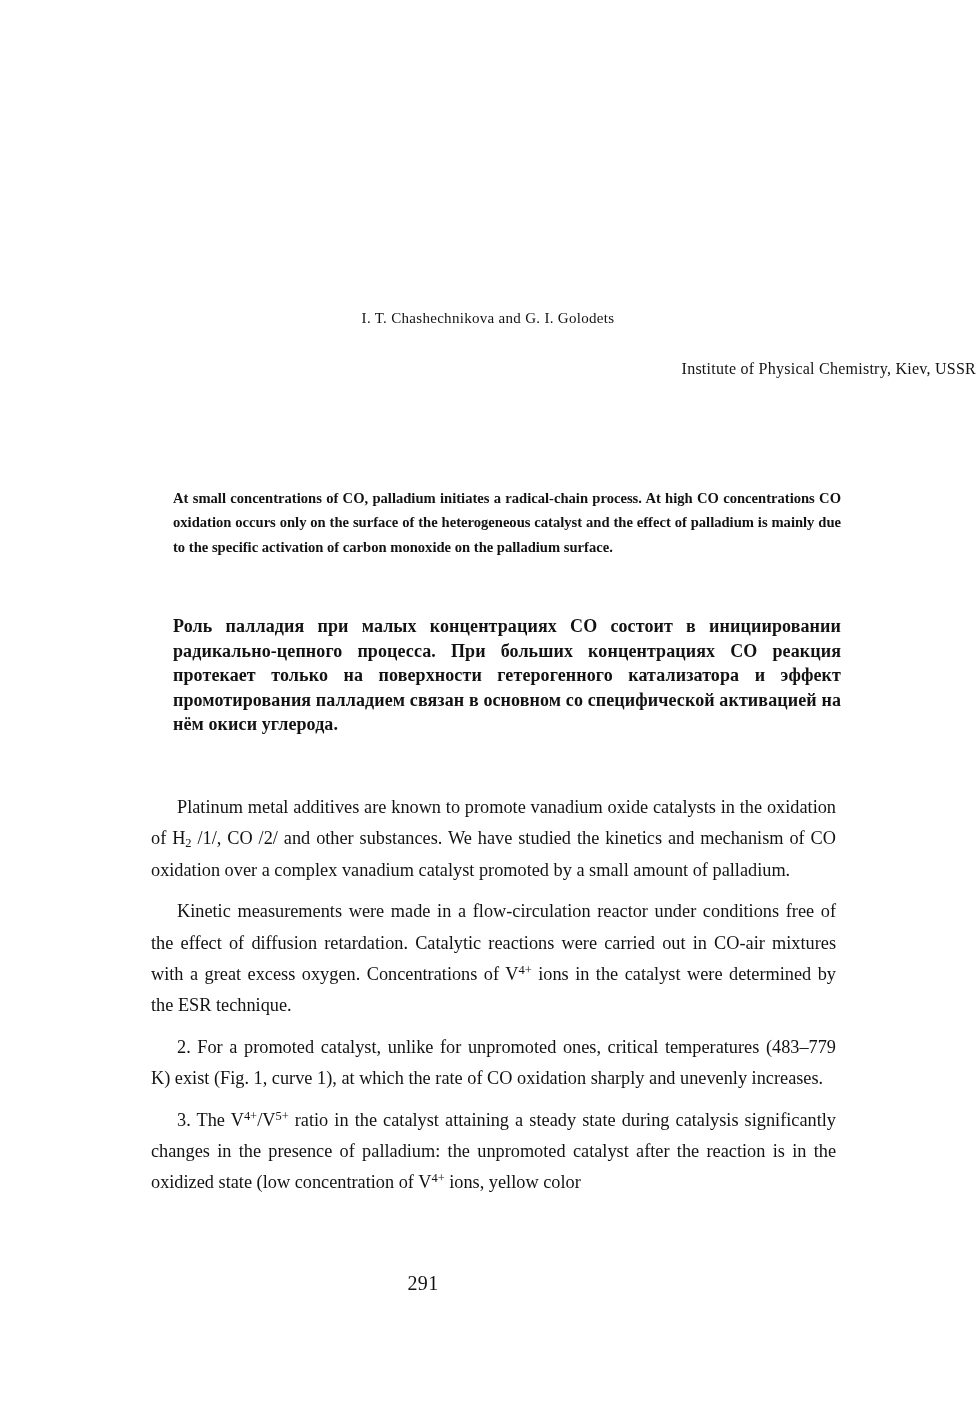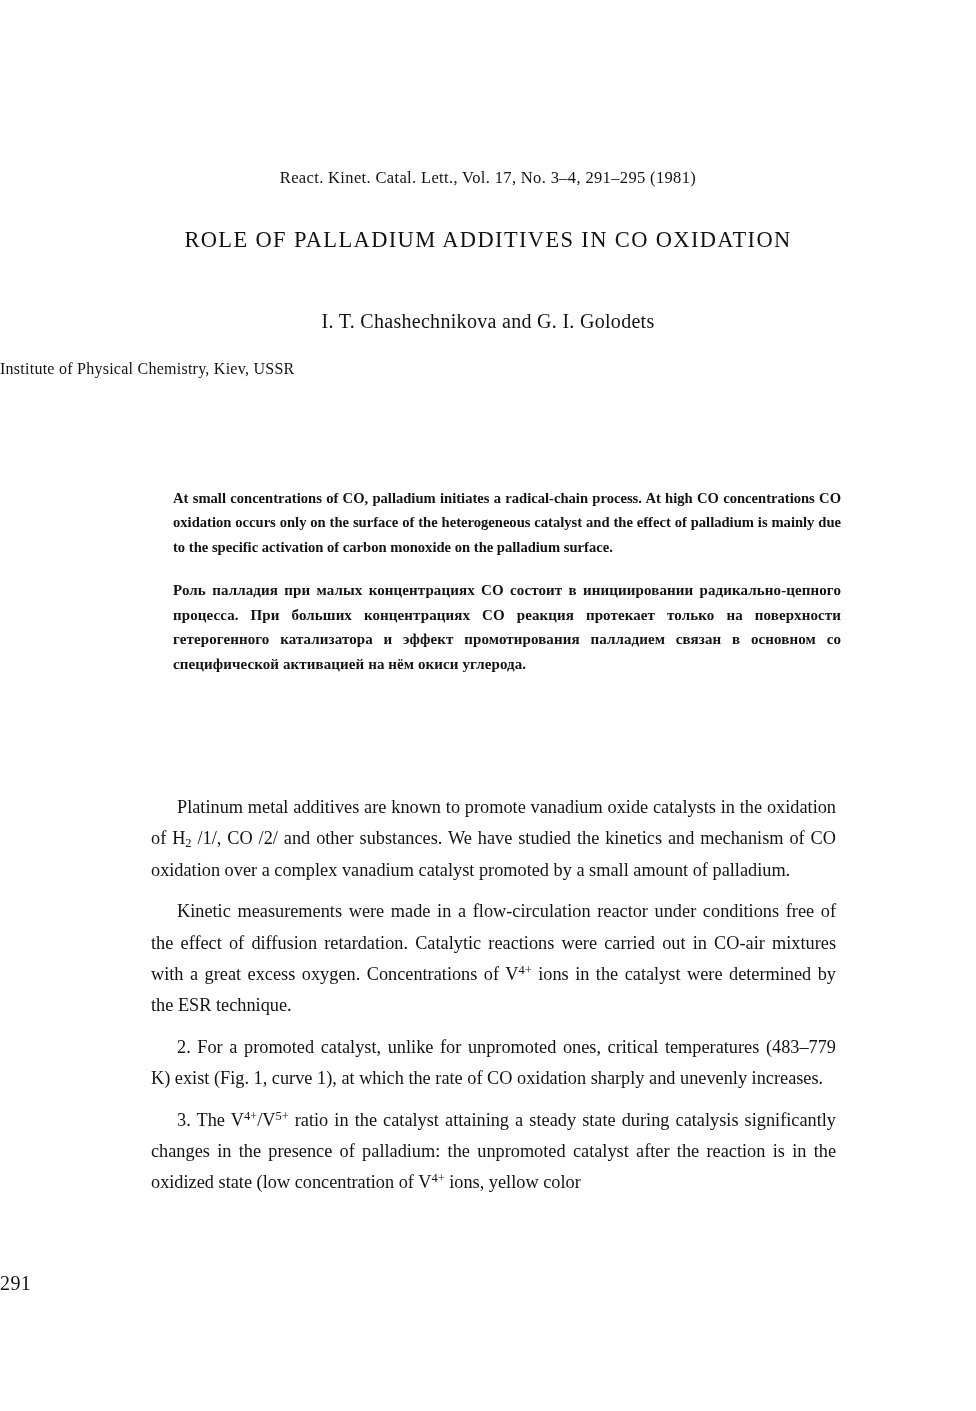--- a/index.html
+++ b/index.html
@@ -51,31 +51,31 @@
     white-space: nowrap;
   }
 
   
   .authors {
     position: absolute;
     top: 310px;
     left: 0;
     width: 976px;
     text-align: center;
-    font-size: 20px;
+    font-size: 15px;
     letter-spacing: 0.3px;
   }
 
   
   .affiliation {
     position: absolute;
     top: 360px;
     left: 0;
     width: 976px;
-    text-align: left;
+    text-align: right;
     font-size: 16px;
     letter-spacing: 0.25px;
   }
 
   
   .dates {
     position: absolute;
     top: 404px;
     left: 0;
     width: 976px;
@@ -91,22 +91,22 @@
     left: 173px;
     width: 668px;
     font-size: 14.6px;
     line-height: 24.4px;
     text-align: justify;
     text-justify: inter-word;
     font-weight: bold;
   }
   .abstract-en { top: 486px; }
   .abstract-ru {
-    top: 578px;
-    font-size: 15px;
+    top: 614px;
+    font-size: 18px;
     line-height: 24.6px;
     letter-spacing: 0.1px;
   }
 
   
   .body-text {
     position: absolute;
     top: 782px;
     left: 141px;
     width: 705px;
@@ -126,34 +126,32 @@
   }
   sub { vertical-align: -0.25em; }
   sup { vertical-align: 0.48em; }
 
   
   .folio {
     position: absolute;
     top: 1272px;
     left: 0;
     width: 846px;
-    text-align: left;
+    text-align: center;
     font-size: 20px;
     letter-spacing: 0.4px;
   }
 </style>
 </head>
 <body>
 
 <div class="page">
 
-  <div class="journal-header">React. Kinet. Catal. Lett., Vol. 17, No. 3–4, 291–295 (1981)</div>
 
   <div class="title-block">
-    <div class="title-line">ROLE OF PALLADIUM ADDITIVES IN CO OXIDATION</div>
   </div>
 
   <div class="authors">I. T. Chashechnikova and G. I. Golodets</div>
 
   <div class="affiliation">Institute of Physical Chemistry, Kiev, USSR</div>
 
 
   <div class="abstract abstract-en">At small concentrations of CO, palladium initiates a radical-chain process. At high CO concentrations CO oxidation occurs only on the surface of the heterogeneous catalyst and the effect of palladium is mainly due to the specific activation of carbon monoxide on the palladium surface.</div>
 
   <div class="abstract abstract-ru">Роль палладия при малых концентрациях СО состоит в инициировании радикально-цепного процесса. При больших концентрациях СО реакция протекает только на поверхности гетерогенного катализатора и эффект промотирования палладием связан в основном со специфической активацией на нём окиси углерода.</div>

